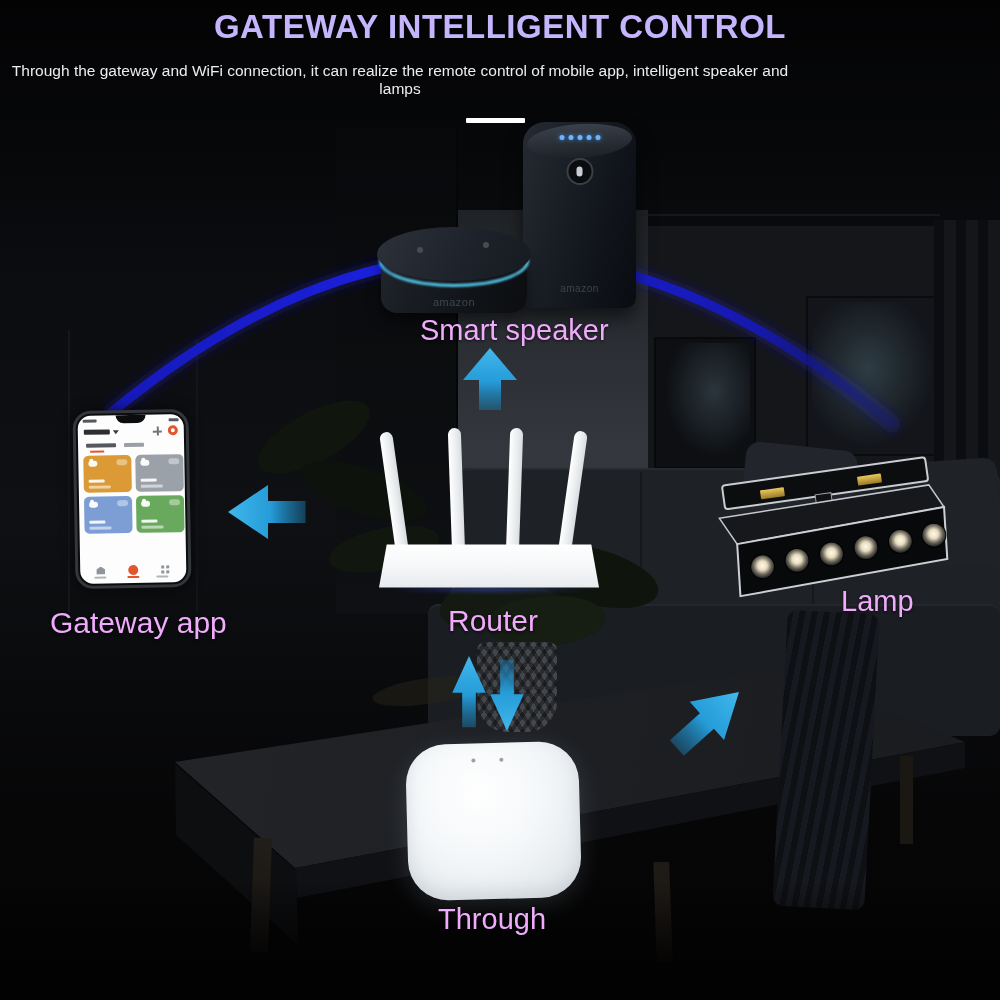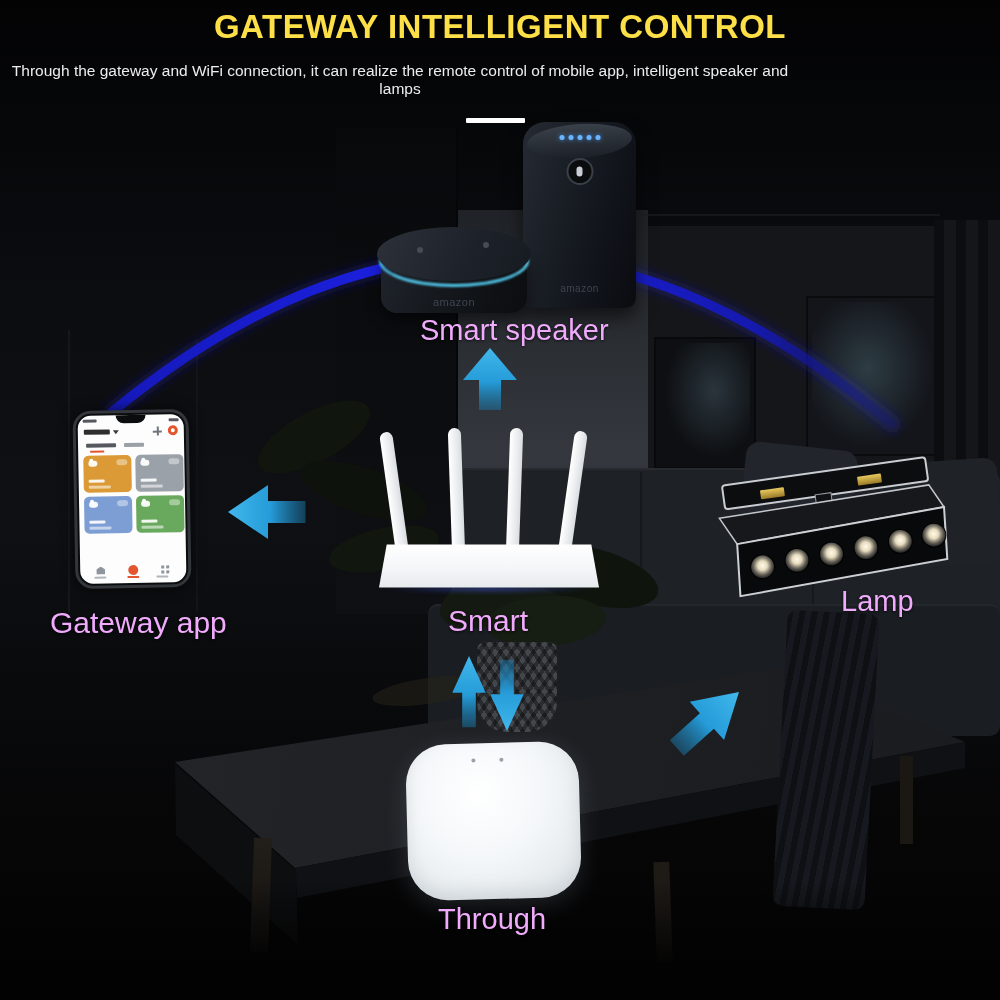--- a/index.html
+++ b/index.html
@@ -1,21 +1,21 @@
 <!DOCTYPE html>
 <html><head>
 <meta charset="utf-8">
 <style>
   html,body{margin:0;padding:0;background:#000;}
   .scene{position:relative;width:1000px;height:1000px;overflow:hidden;background:#050506;
          font-family:"Liberation Sans","DejaVu Sans",sans-serif;}
   .scene *{position:absolute;box-sizing:border-box;}
 
   
-  .title{left:0;top:8px;width:1000px;text-align:center;color:#fde047;font-size:33px;font-weight:bold;
+  .title{left:0;top:8px;width:1000px;text-align:center;color:#c4b5fd;font-size:33px;font-weight:bold;
          letter-spacing:.5px;z-index:9;}
   .subtitle{left:0;top:62px;width:800px;text-align:center;color:#ededed;font-size:15.5px;z-index:9;}
 
   
   .room{inset:0;z-index:1;}
   .wall-base{inset:0;background:linear-gradient(180deg,#030304 0%,#07080a 16%,#0c0d10 30%,#0f1013 52%,#0a0b0d 66%,#060607 82%,#040404 100%);}
   .left-line1{left:68px;top:330px;width:2px;height:282px;background:#15171b;}
   .left-line2{left:196px;top:340px;width:2px;height:272px;background:#121418;}
   .panel-door{left:336px;top:128px;width:122px;height:486px;background:linear-gradient(180deg,#08090b,#0e1013);border-right:2px solid #050607;}
   .panel-wall{left:458px;top:210px;width:190px;height:404px;background:linear-gradient(180deg,#1f2226,#34383e 60%,#2a2d32);}
@@ -343,17 +343,17 @@
     <path d="M0 0 L-27 32 L-11 32 L-11 62 L11 62 L11 32 L27 32 Z" fill="url(#ag)" transform="translate(228,512) rotate(-90) scale(1,1.25)"></path>
     <path d="M0 0 L-27 32 L-11 32 L-11 62 L11 62 L11 32 L27 32 Z" fill="url(#ag)" transform="translate(739,692) rotate(48) scale(0.95,1.35)"></path>
     <path d="M0 0 L-27 32 L-11 32 L-11 62 L11 62 L11 32 L27 32 Z" fill="url(#ag)" transform="translate(469,656) scale(0.62,1.15)"></path>
     <path d="M0 0 L-27 32 L-11 32 L-11 62 L11 62 L11 32 L27 32 Z" fill="url(#ag)" transform="translate(507,731) rotate(180) scale(0.62,1.15)"></path>
   </svg>
 
   <div class="title">GATEWAY INTELLIGENT CONTROL</div>
   <div class="subtitle">Through the gateway and WiFi connection, it can realize the remote control of mobile app, intelligent speaker and lamps</div>
   <div class="dev-label lbl-speaker">Smart speaker</div>
   <div class="dev-label lbl-phone">Gateway app</div>
-  <div class="dev-label lbl-router">Smart</div>
+  <div class="dev-label lbl-router">Router</div>
   <div class="dev-label lbl-lamp">Lamp</div>
   <div class="dev-label lbl-gateway">Through</div>
 
 </div>
 
 </body></html>

